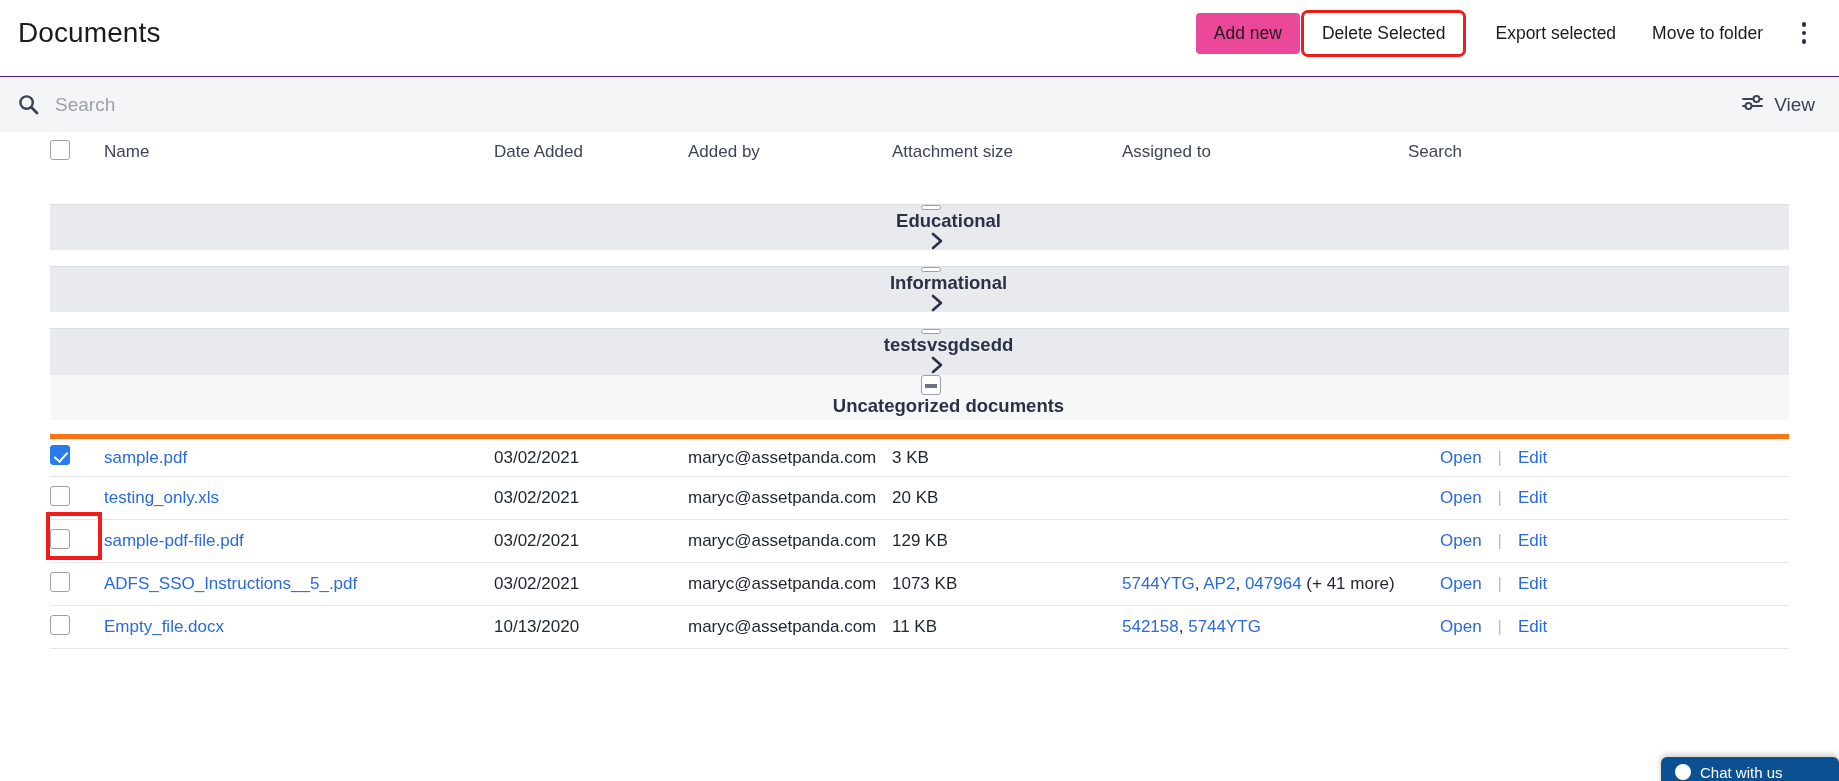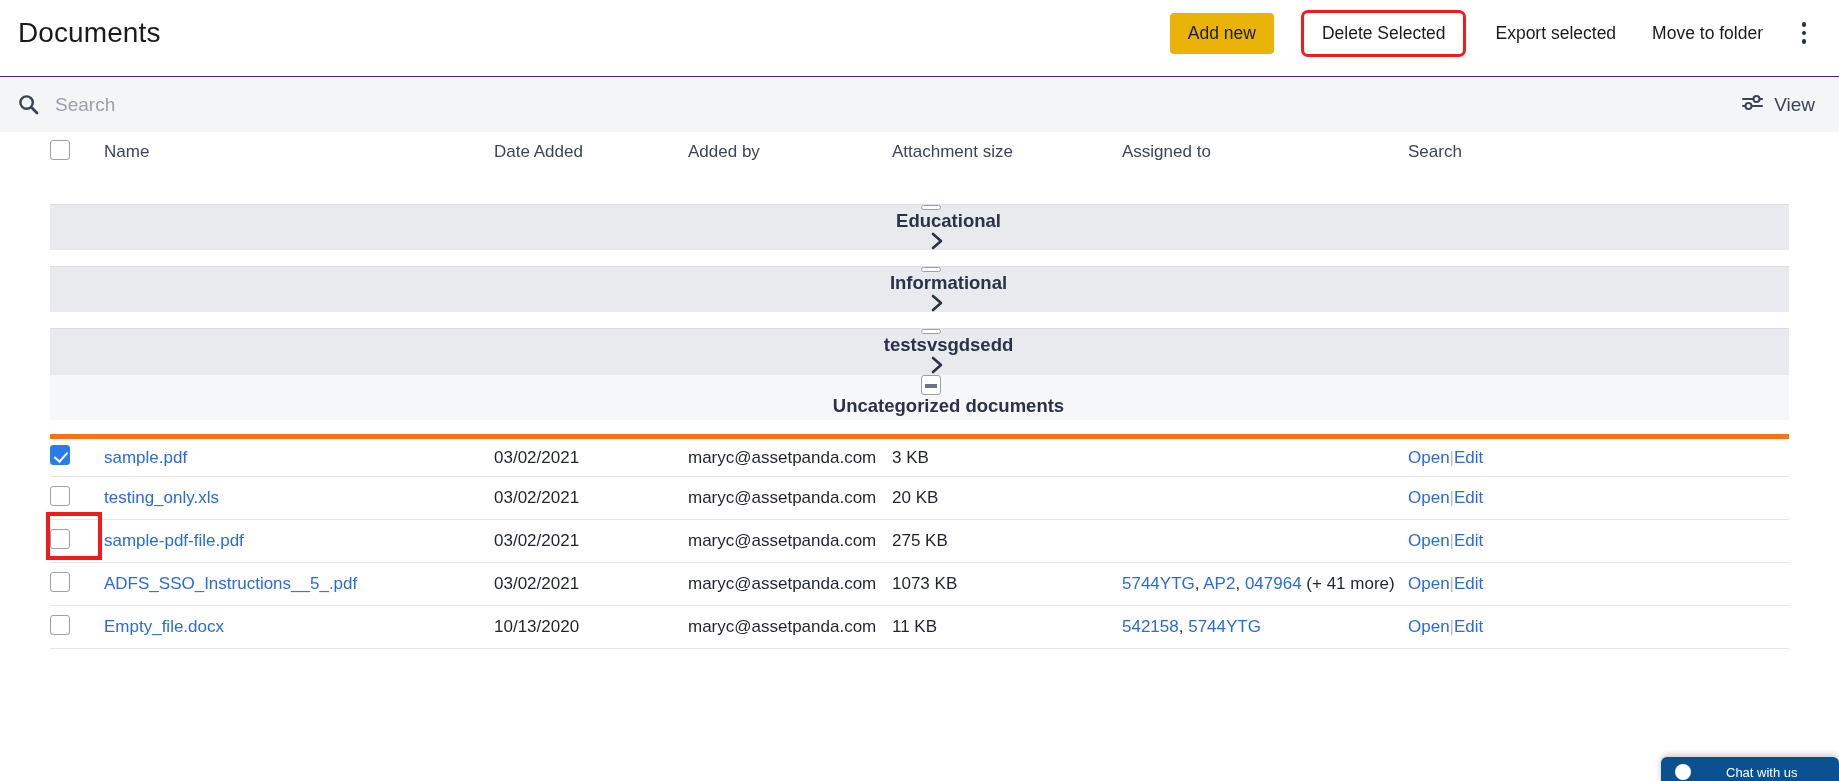--- a/index.html
+++ b/index.html
@@ -33,21 +33,21 @@
   }
   .tb-btn {
     font-size: 17.5px;
     color: #1b1b1b;
     padding: 10px 18px;
     border: none; background: transparent;
     cursor: pointer; white-space: nowrap;
     font-family: inherit;
     border-radius: 4px;
   }
-  .tb-btn.filled { background: #eab308; margin-right: 30px; }
+  .tb-btn.filled { background: #ec4899; margin-right: 4px; }
   .tb-btn.highlighted {
     position: relative;
     outline: 3px solid #f01c1c;
     outline-offset: 0px;
     margin-right: 14px;
   }
   .kebab {
     width: 34px; height: 40px;
     display: flex; flex-direction: column;
     align-items: center; justify-content: center;
@@ -155,21 +155,21 @@
   .drow.first { border-top: 5px solid #f97316; }
   .drow .cell { overflow: hidden; white-space: nowrap; }
   .dgrid {
     display: grid;
     grid-template-columns: 54px 390px 194px 204px 230px 286px 1fr;
     align-items: center;
     height: 100%;
   }
   .link { color: #2a6ae0; text-decoration: none; cursor: pointer; }
   .muted-dark { color: #1f2430; }
-  .action-cell { display: flex; align-items: center; gap: 0; justify-content: flex-start; }
+  .action-cell { display: flex; align-items: center; gap: 16px; justify-content: flex-start; margin-left: 32px; }
   .sep { color: #b8bcc5; }
 
   
   .anno-box {
     position: absolute;
     border: 4px solid #f01c1c;
     pointer-events: none;
     z-index: 30;
   }
 
@@ -180,21 +180,21 @@
     width: 178px; height: 30px;
     background: #0b5090;
     border-radius: 6px 6px 0 0;
     box-shadow: 0 -2px 6px rgba(0,0,0,.22);
     display: flex; align-items: center;
     padding-left: 14px; gap: 9px;
     overflow: hidden;
     z-index: 40;
   }
   .chat-dot { width: 16px; height: 16px; border-radius: 50%; background: #fff; flex: none; }
-  .chat-label { color: #fff; font-size: 13px; white-space: nowrap; margin-left: 26px; }
+  .chat-label { color: #fff; font-size: 15px; white-space: nowrap; }
 </style>
 </head>
 <body>
 
 <div id="app">
 
   <div class="topbar">
     <div class="page-title">Documents</div>
     <div class="topbar-actions">
       <button class="tb-btn filled">Add new</button>
@@ -316,21 +316,21 @@
               <a class="link">Edit</a>
             </div>
           </div>
         </div>
         <div class="drow">
           <div class="dgrid">
             <div class="cell"><span class="cbox"></span></div>
             <div class="cell"><a class="link">sample-pdf-file.pdf</a></div>
             <div class="cell">03/02/2021</div>
             <div class="cell">maryc@assetpanda.com</div>
-            <div class="cell">275 KB</div>
+            <div class="cell">129 KB</div>
             <div class="cell"></div>
             <div class="cell action-cell">
               <a class="link">Open</a>
               <span class="sep">|</span>
               <a class="link">Edit</a>
             </div>
           </div>
         </div>
         <div class="drow">
           <div class="dgrid">

